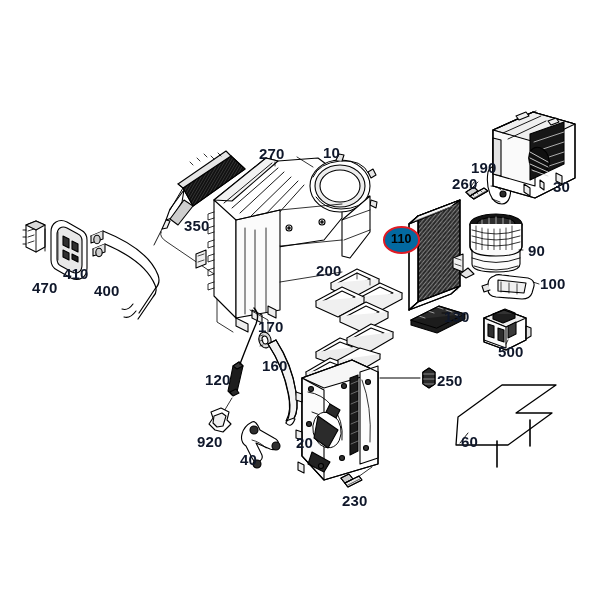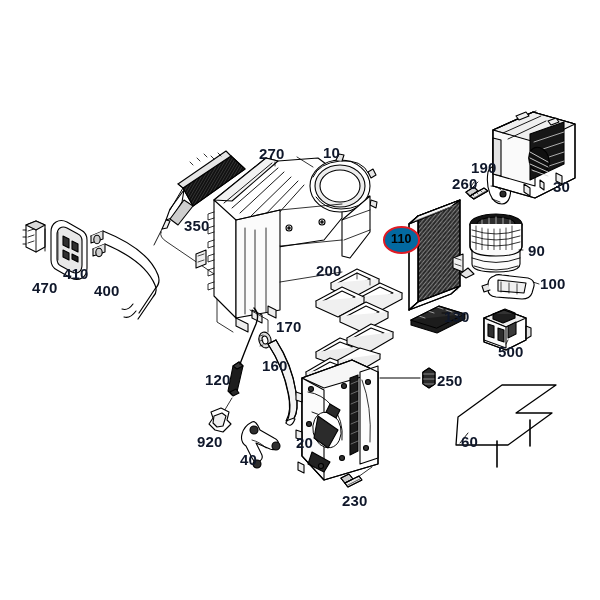--- a/index.html
+++ b/index.html
@@ -478,21 +478,21 @@
 
   <div class="plabel" style="left:444px; top:309px;text-align:right;">130</div>
   <div class="plabel" style="left:452px; top:176px;">260</div>
   <div class="plabel" style="left:471px; top:160px;">190</div>
   <div class="plabel" style="left:553px; top:179px;">30</div>
   <div class="plabel" style="left:528px; top:243px;">90</div>
   <div class="plabel" style="left:540px; top:276px;">100</div>
   <div class="plabel" style="left:498px; top:344px;">500</div>
   <div class="plabel" style="left:461px; top:434px;">60</div>
   <div class="plabel" style="left:437px; top:373px;">250</div>
-  <div class="plabel" style="left:276px; top:319px;text-align:center;">170</div>
+  <div class="plabel" style="left:258px; top:319px;text-align:center;">170</div>
   <div class="plabel" style="left:262px; top:358px;">160</div>
   <div class="plabel" style="left:205px; top:372px;">120</div>
   <div class="plabel" style="left:197px; top:434px;">920</div>
   <div class="plabel" style="left:240px; top:452px;">40</div>
   <div class="plabel" style="left:296px; top:435px;">20</div>
   <div class="plabel" style="left:342px; top:493px;">230</div>
 
 </div>
 
 </body></html>

